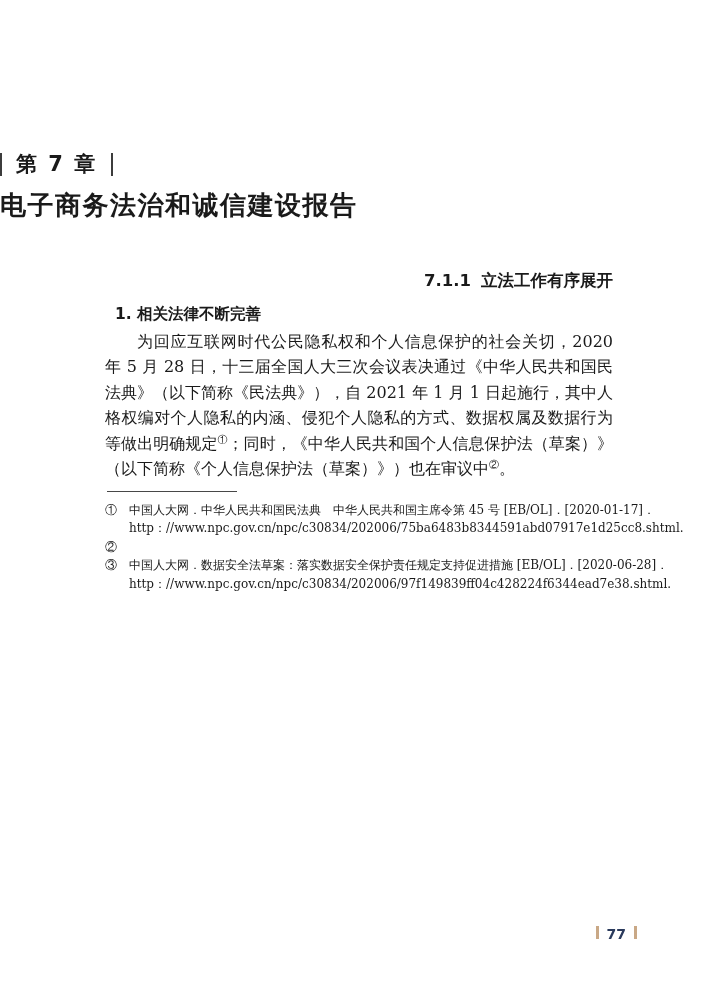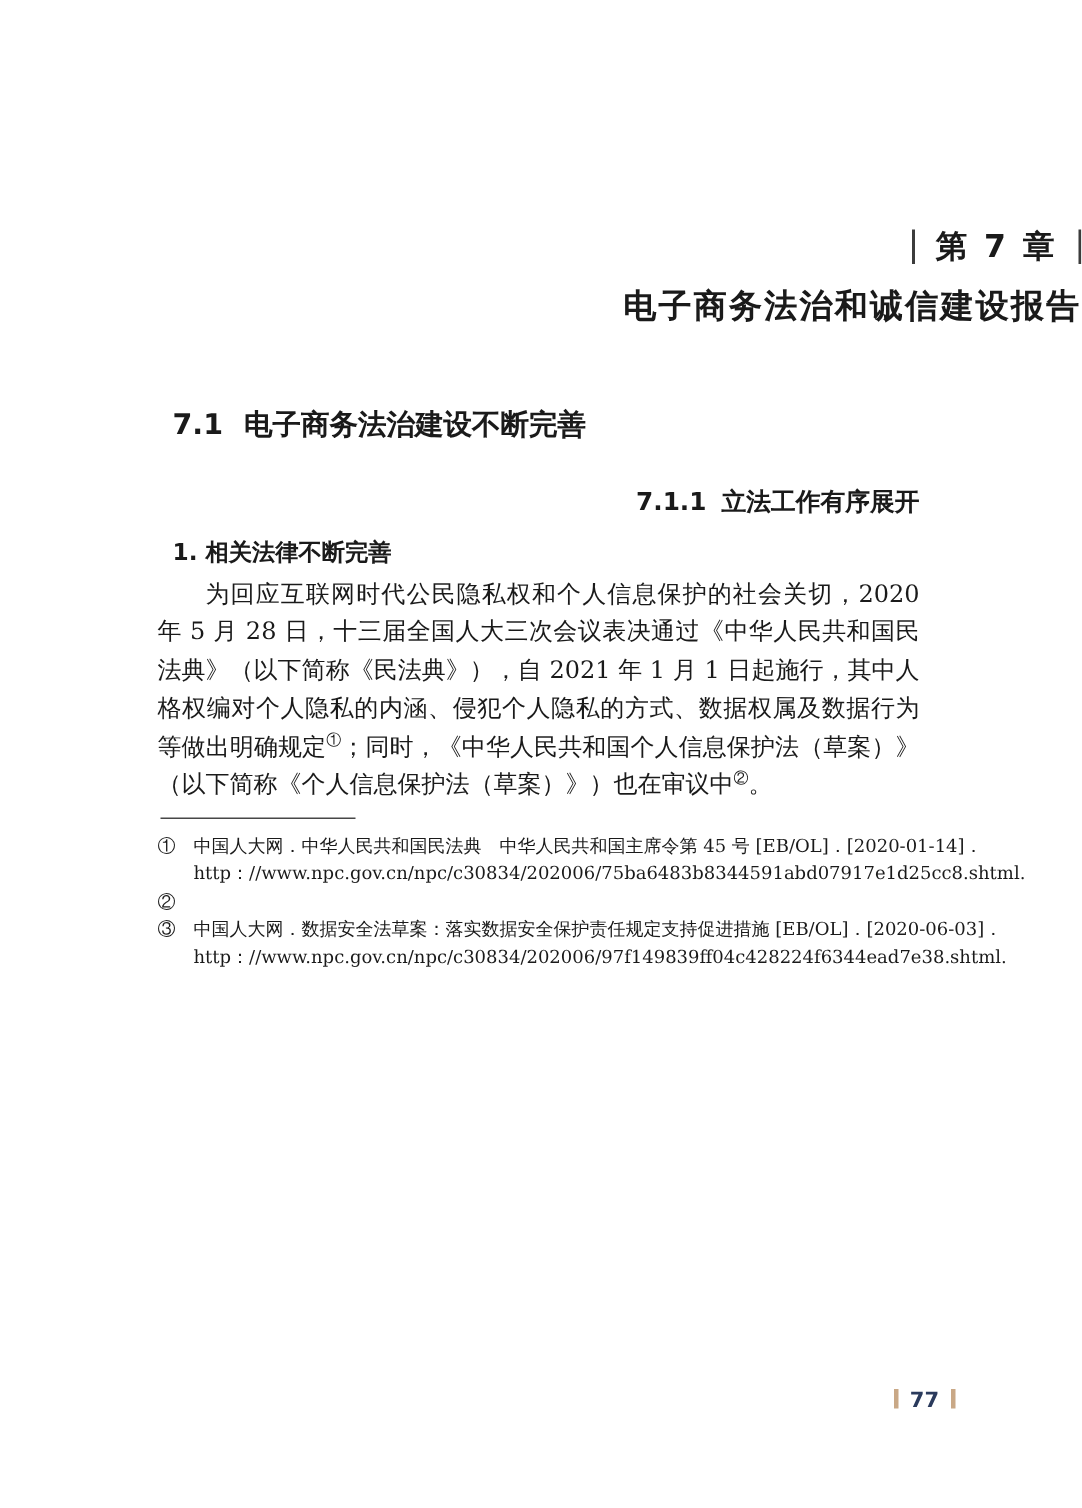--- a/index.html
+++ b/index.html
@@ -9,39 +9,39 @@
     width: 721px;
     height: 1005px;
     background: #ffffff;
     color: var(--text, #1a1a1a);
     overflow: hidden;
     font-family: "DejaVu Serif", serif;
   }
   
   .chapter-head {
     padding-top: 150px;
-    text-align: right;
+    text-align: left;
     font-family: "DejaVu Sans", sans-serif;
     font-weight: bold;
   }
   .chapter-label {
     display: inline-flex;
     align-items: center;
     gap: 14px;
     font-size: 21px;
     letter-spacing: 2px;
     line-height: 28px;
   }
   .vbar { width: 2px; height: 23px; background: #3c3c3c; }
   .book-title {
     margin-top: 8px;
-    text-align: right;
+    text-align: left;
     font-family: "DejaVu Sans", sans-serif;
     font-weight: bold;
-    font-size: 22px;
+    font-size: 26px;
     letter-spacing: 1.5px;
     line-height: 34px;
   }
   
   .content {
     margin: 47px 108px 0 105px;
     width: 508px;
     font-size: 16px;
     line-height: 25.5px;
     text-align: justify;
@@ -122,54 +122,51 @@
       <span>第 7 章</span>
       <span class="vbar"></span>
     </span>
   </div>
 
   <div class="book-title">电子商务法治和诚信建设报告</div>
 
   <div class="content">
 
 
-    <div class="h2">
-      <span class="h-num">7.1</span><span>电子商务法治建设不断完善</span>
-    </div>
 
     <div class="h3">
       <span class="h-num-small">7.1.1</span><span>立法工作有序展开</span>
     </div>
 
     <div class="h4">1. 相关法律不断完善</div>
 
 
     <p class="para"><span>为回应互联网时代公民隐私权和个人信息保护的社会关切，2020 年 5 月 28 日，十三届全国人大三次会议表决通过《中华人民共和国民法典》（以下简称《民法典》），自 2021 年 1 月 1 日起施行，其中人格权编对个人隐私的内涵、侵犯个人隐私的方式、数据权属及数据行为等做出明确规定</span><sup>①</sup><span>；同时，《中华人民共和国个人信息保护法（草案）》（以下简称《个人信息保护法（草案）》）也在审议中</span><sup>②</sup><span>。</span></p>
 
 
     <hr class="footnote-sep">
 
     <div class="footnotes">
       <div class="footnote">
         <span class="fn-marker">①</span>
         <span class="fn-body">
-          <span>中国人大网．中华人民共和国民法典　中华人民共和国主席令第 45 号 [EB/OL]．[2020-01-14]．</span><br>
+          <span>中国人大网．中华人民共和国民法典　中华人民共和国主席令第 45 号 [EB/OL]．[2020-01-17]．</span><br>
           <span>http：//www.npc.gov.cn/npc/c30834/202006/75ba6483b8344591abd07917e1d25cc8.shtml.</span>
         </span>
       </div>
       <div class="footnote">
         <span class="fn-marker">②</span>
         <span class="fn-body">
           <br>
         </span>
       </div>
       <div class="footnote">
         <span class="fn-marker">③</span>
         <span class="fn-body">
-          <span>中国人大网．数据安全法草案：落实数据安全保护责任规定支持促进措施 [EB/OL]．[2020-06-03]．</span><br>
+          <span>中国人大网．数据安全法草案：落实数据安全保护责任规定支持促进措施 [EB/OL]．[2020-06-28]．</span><br>
           <span>http：//www.npc.gov.cn/npc/c30834/202006/97f149839ff04c428224f6344ead7e38.shtml.</span>
         </span>
       </div>
     </div>
 
   </div>
 
   <div class="page-num">
     <span class="pn-bar"></span>
     <span>77</span>

